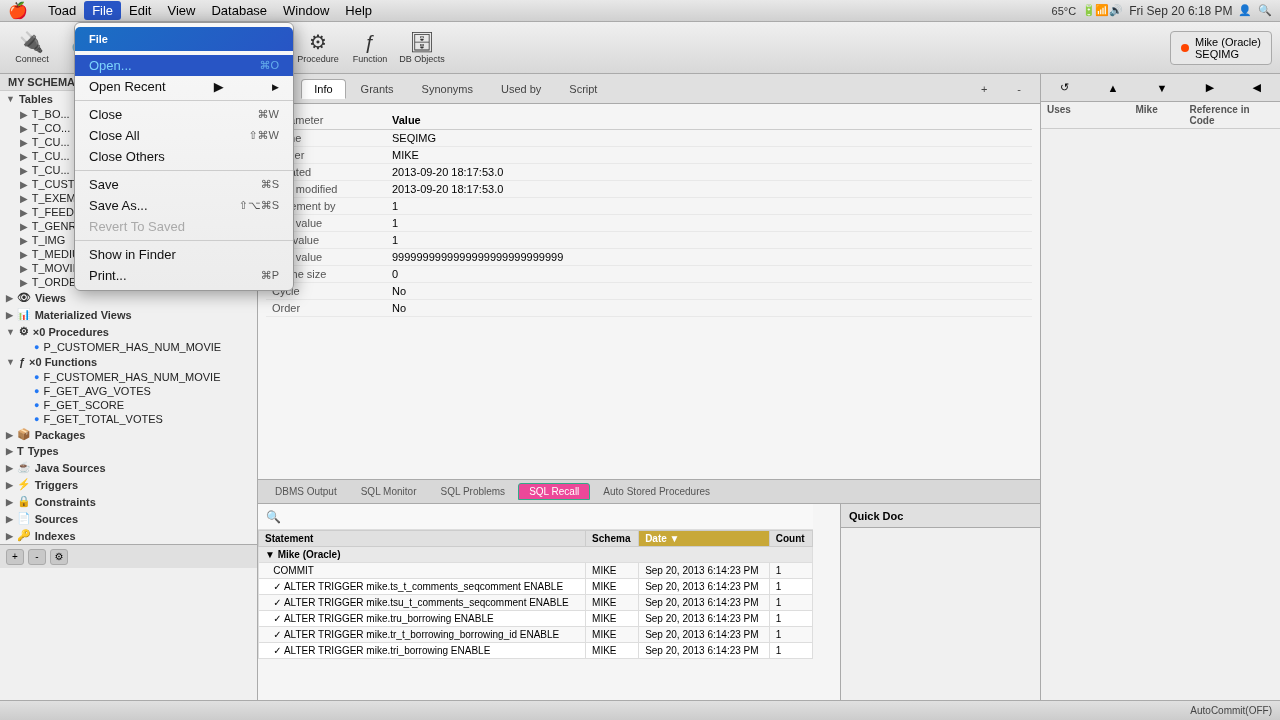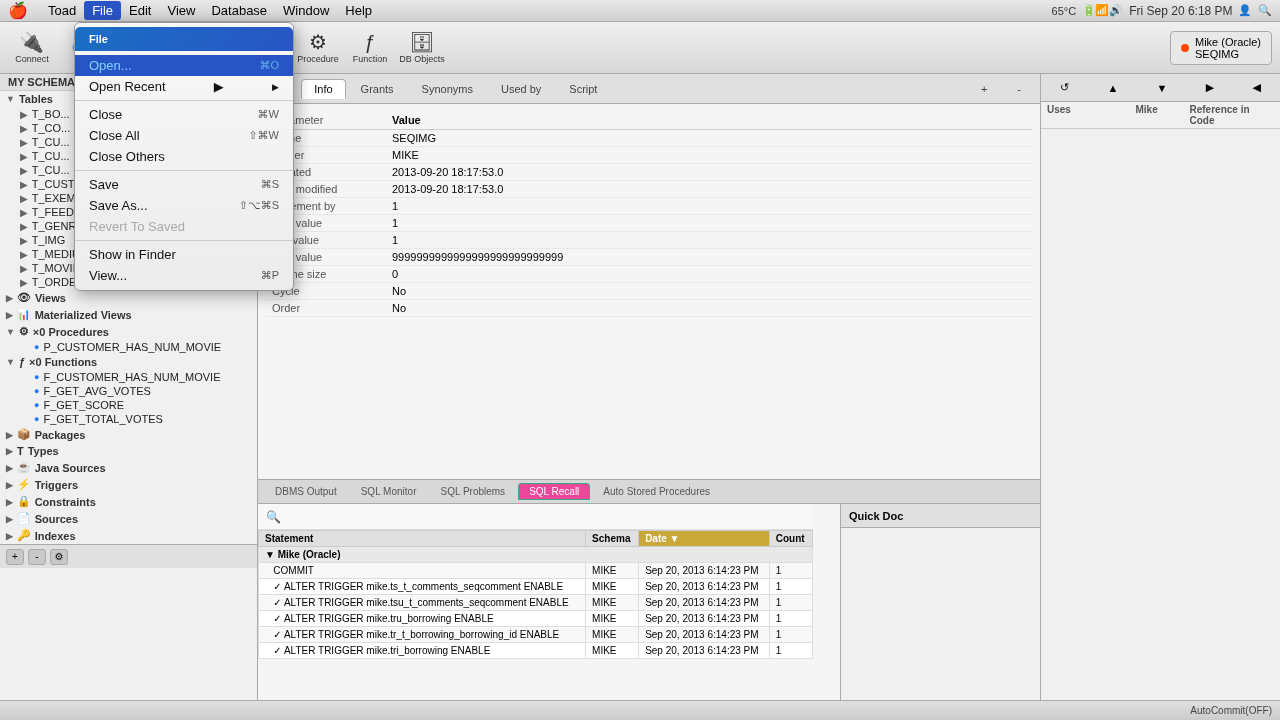--- a/index.html
+++ b/index.html
@@ -875,16 +875,16 @@
     <span>Revert To Saved</span>
   </div>
 
   <div class="dropdown-separator"></div>
 
   <div class="dropdown-item">
     <span>Show in Finder</span>
   </div>
 
   <div class="dropdown-item">
-    <span>View...</span>
+    <span>Print...</span>
     <span class="shortcut">⌘P</span>
   </div>
 </div>
 
 </body></html>

